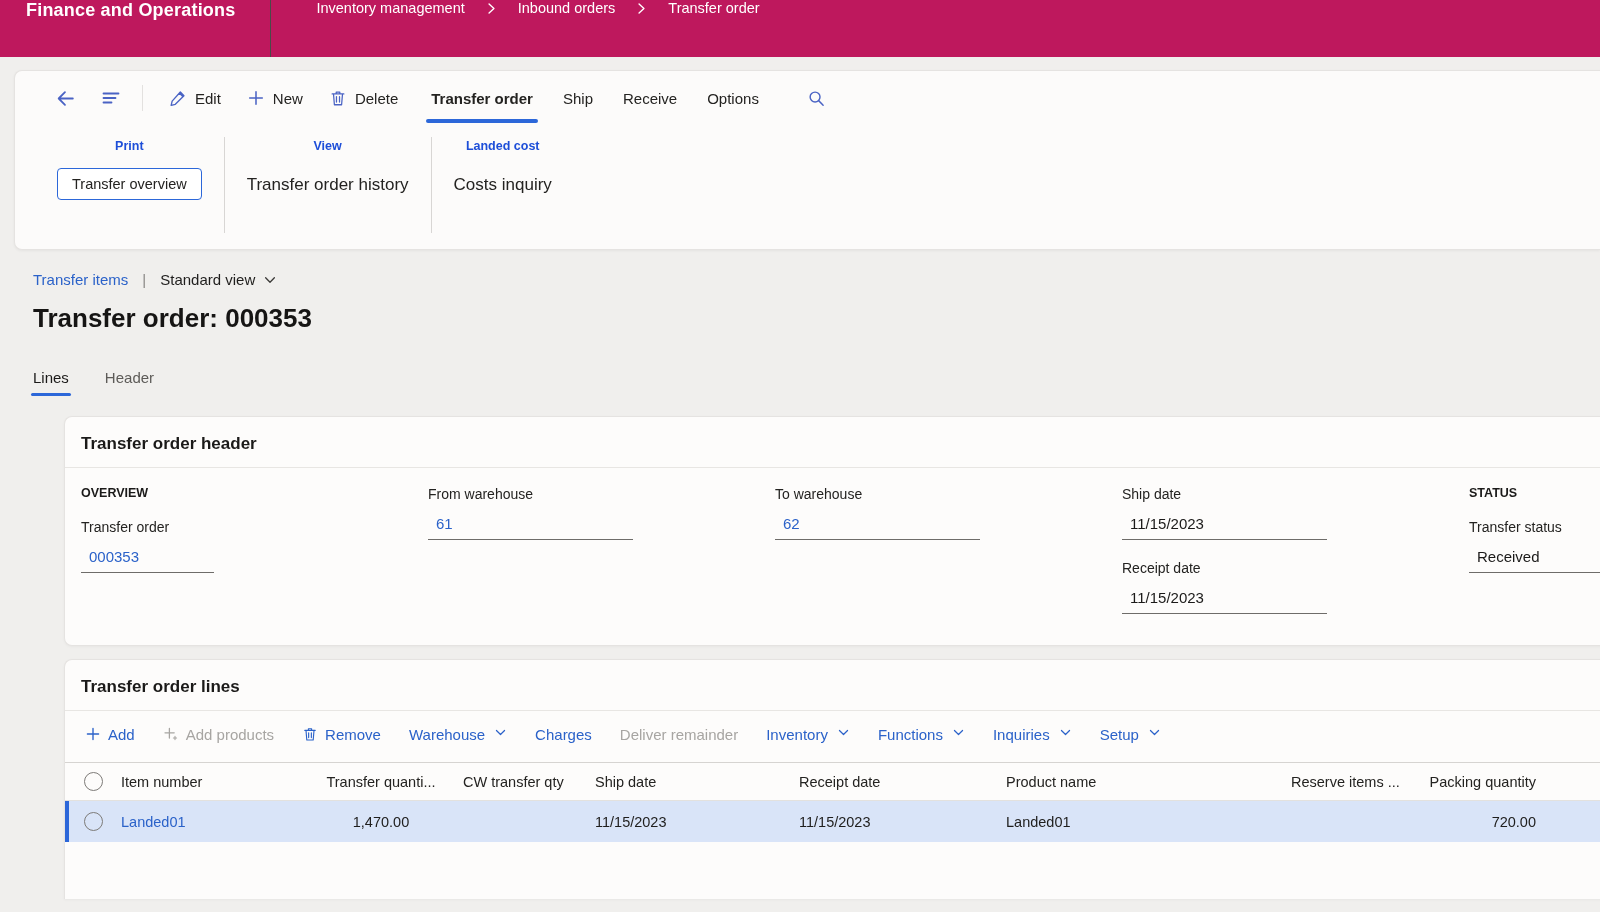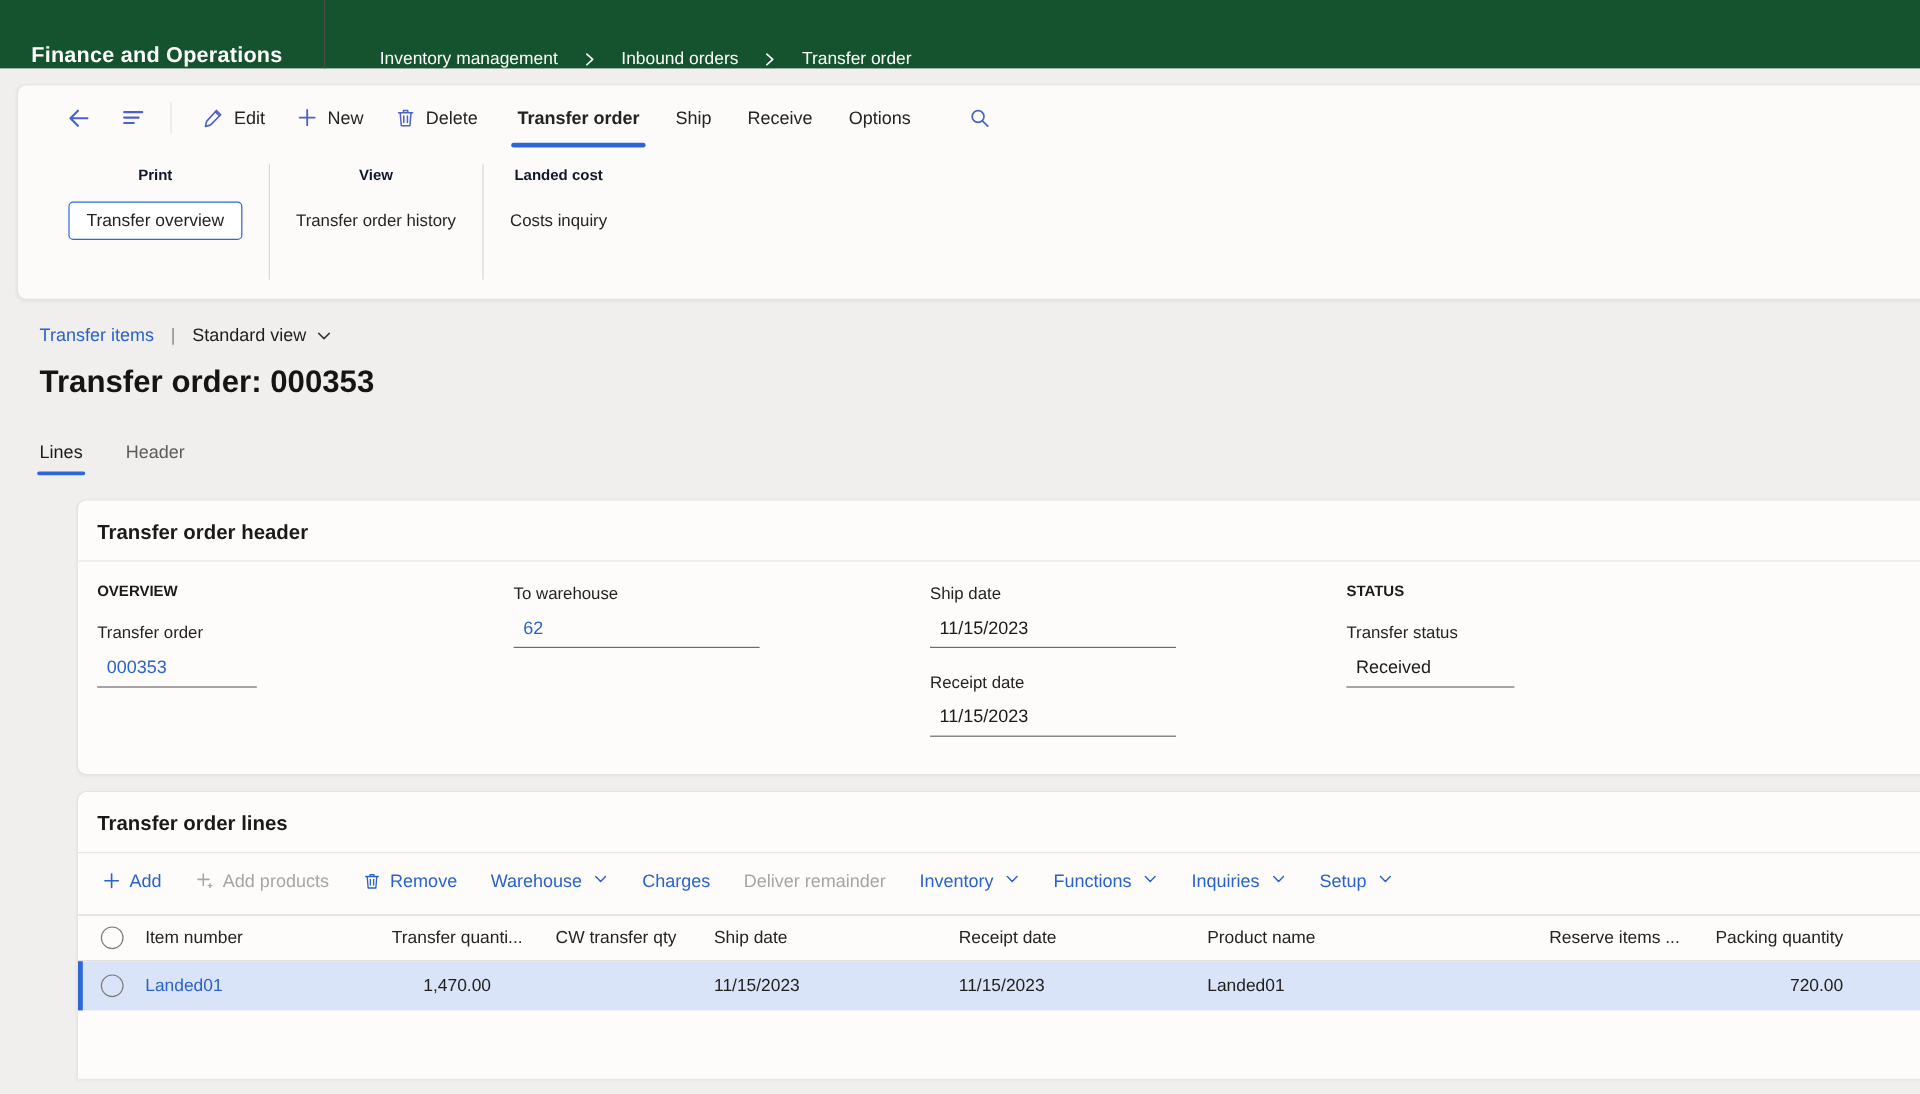--- a/index.html
+++ b/index.html
@@ -1,21 +1,21 @@
 <!DOCTYPE html>
 <html><head>
 <meta charset="utf-8">
 <style>
   * { margin:0; padding:0; box-sizing:border-box; }
   html,body { width:1600px; height:912px; overflow:hidden;
     font-family:"Liberation Sans","DejaVu Sans",sans-serif;
     background:#f0efed; color:#1f1e1d; }
 
   
-  .topbar { height:57px; background:#14532d; display:flex; align-items:flex-end; color:#fff; }
+  .topbar { height:57px; background:#be185d; display:flex; align-items:flex-start; color:#fff; }
   .app-title { margin-left:26px; font-size:18px; font-weight:700; letter-spacing:.2px; }
   .topbar-sep { width:1px; height:57px; background:#4a4a48; margin-left:35px; }
   .breadcrumbs { display:flex; align-items:center; margin-left:45px; gap:20px; font-size:14.5px; }
   .crumb { color:#fff; cursor:pointer; }
   .crumb-chev svg { display:block; }
 
   
   .action-card { position:relative; margin:13px 0 0 14px; width:1586px; height:180px;
     background:#fcfbfa; border:1px solid #e5e3e1; border-right:none;
     border-radius:8px 0 0 8px; box-shadow:0 1px 3px rgba(0,0,0,.05); }
@@ -26,22 +26,22 @@
   .cmd-sep { width:1px; height:26px; background:#e3e1df; margin-left:14px; }
   .ap-tabs { display:flex; margin-left:18px; height:54px; }
   .ap-tab { position:relative; display:flex; align-items:center; padding:0 15px; font-size:15px; color:#242321; cursor:pointer; }
   .ap-tab.active { font-weight:700; }
   .ap-tab.active::after { content:""; position:absolute; left:10px; right:10px; bottom:2px; height:4px;
     background:#2c67d9; border-radius:2px; }
   .ap-search { margin-left:26px; }
 
   .ribbon { display:flex; align-items:stretch; padding-left:20px; height:124px; }
   .rb-group { display:flex; flex-direction:column; align-items:center; padding:0 22px; }
-  .rb-title { margin-top:14px; font-size:12.5px; font-weight:700; color:#0f172a; }
-  .rb-item { margin-top:15px; font-size:14px; color:#242321; cursor:pointer; white-space:nowrap; }
+  .rb-title { margin-top:14px; font-size:12.5px; font-weight:700; color:#1d4ed8; }
+  .rb-item { margin-top:15px; font-size:17px; color:#242321; cursor:pointer; white-space:nowrap; }
   .rb-button { border:1px solid #2c67d9; border-radius:4px; background:#fff; padding:7px 14px;
     font-size:14.5px; color:#242321; cursor:pointer; font-family:inherit; }
   .rb-sep { width:1px; background:#d8d6d4; margin:12px 0 16px; }
 
   
   .content { padding:21px 0 0 33px; }
   .record-nav { display:flex; align-items:center; gap:14px; font-size:15px; }
   .link { color:#2b62c9; cursor:pointer; }
   .nav-pipe { color:#8a8886; }
   .view-sel { display:flex; align-items:center; gap:8px; color:#1f1e1d; cursor:pointer; }
@@ -221,20 +221,26 @@
     <div class="fields-row">
 
       <div class="fcol">
         <div class="group-label">OVERVIEW</div>
         <div class="field">
           <div class="f-label">Transfer order</div>
           <div class="f-value linkval w133">000353</div>
         </div>
       </div>
 
+      <div class="fcol">
+        <div class="field">
+          <div class="f-label">From warehouse</div>
+          <div class="f-value linkval w205">61</div>
+        </div>
+      </div>
 
       <div class="fcol">
         <div class="field">
           <div class="f-label">To warehouse</div>
           <div class="f-value linkval w205">62</div>
         </div>
       </div>
 
       <div class="fcol">
         <div class="field">

